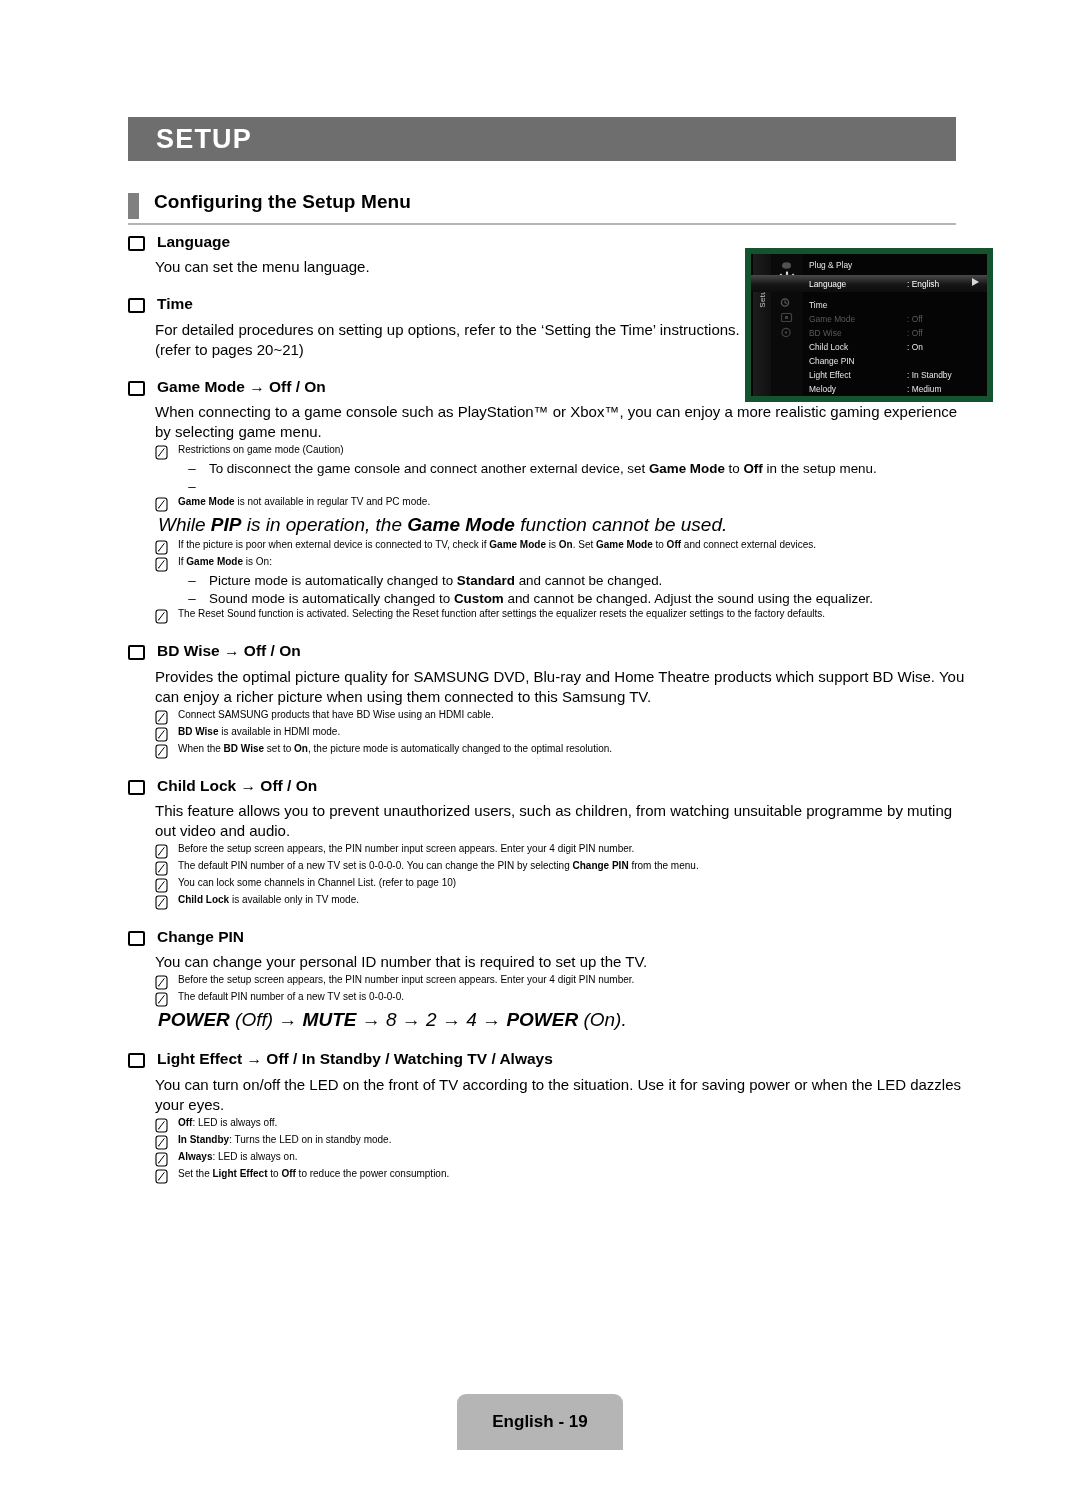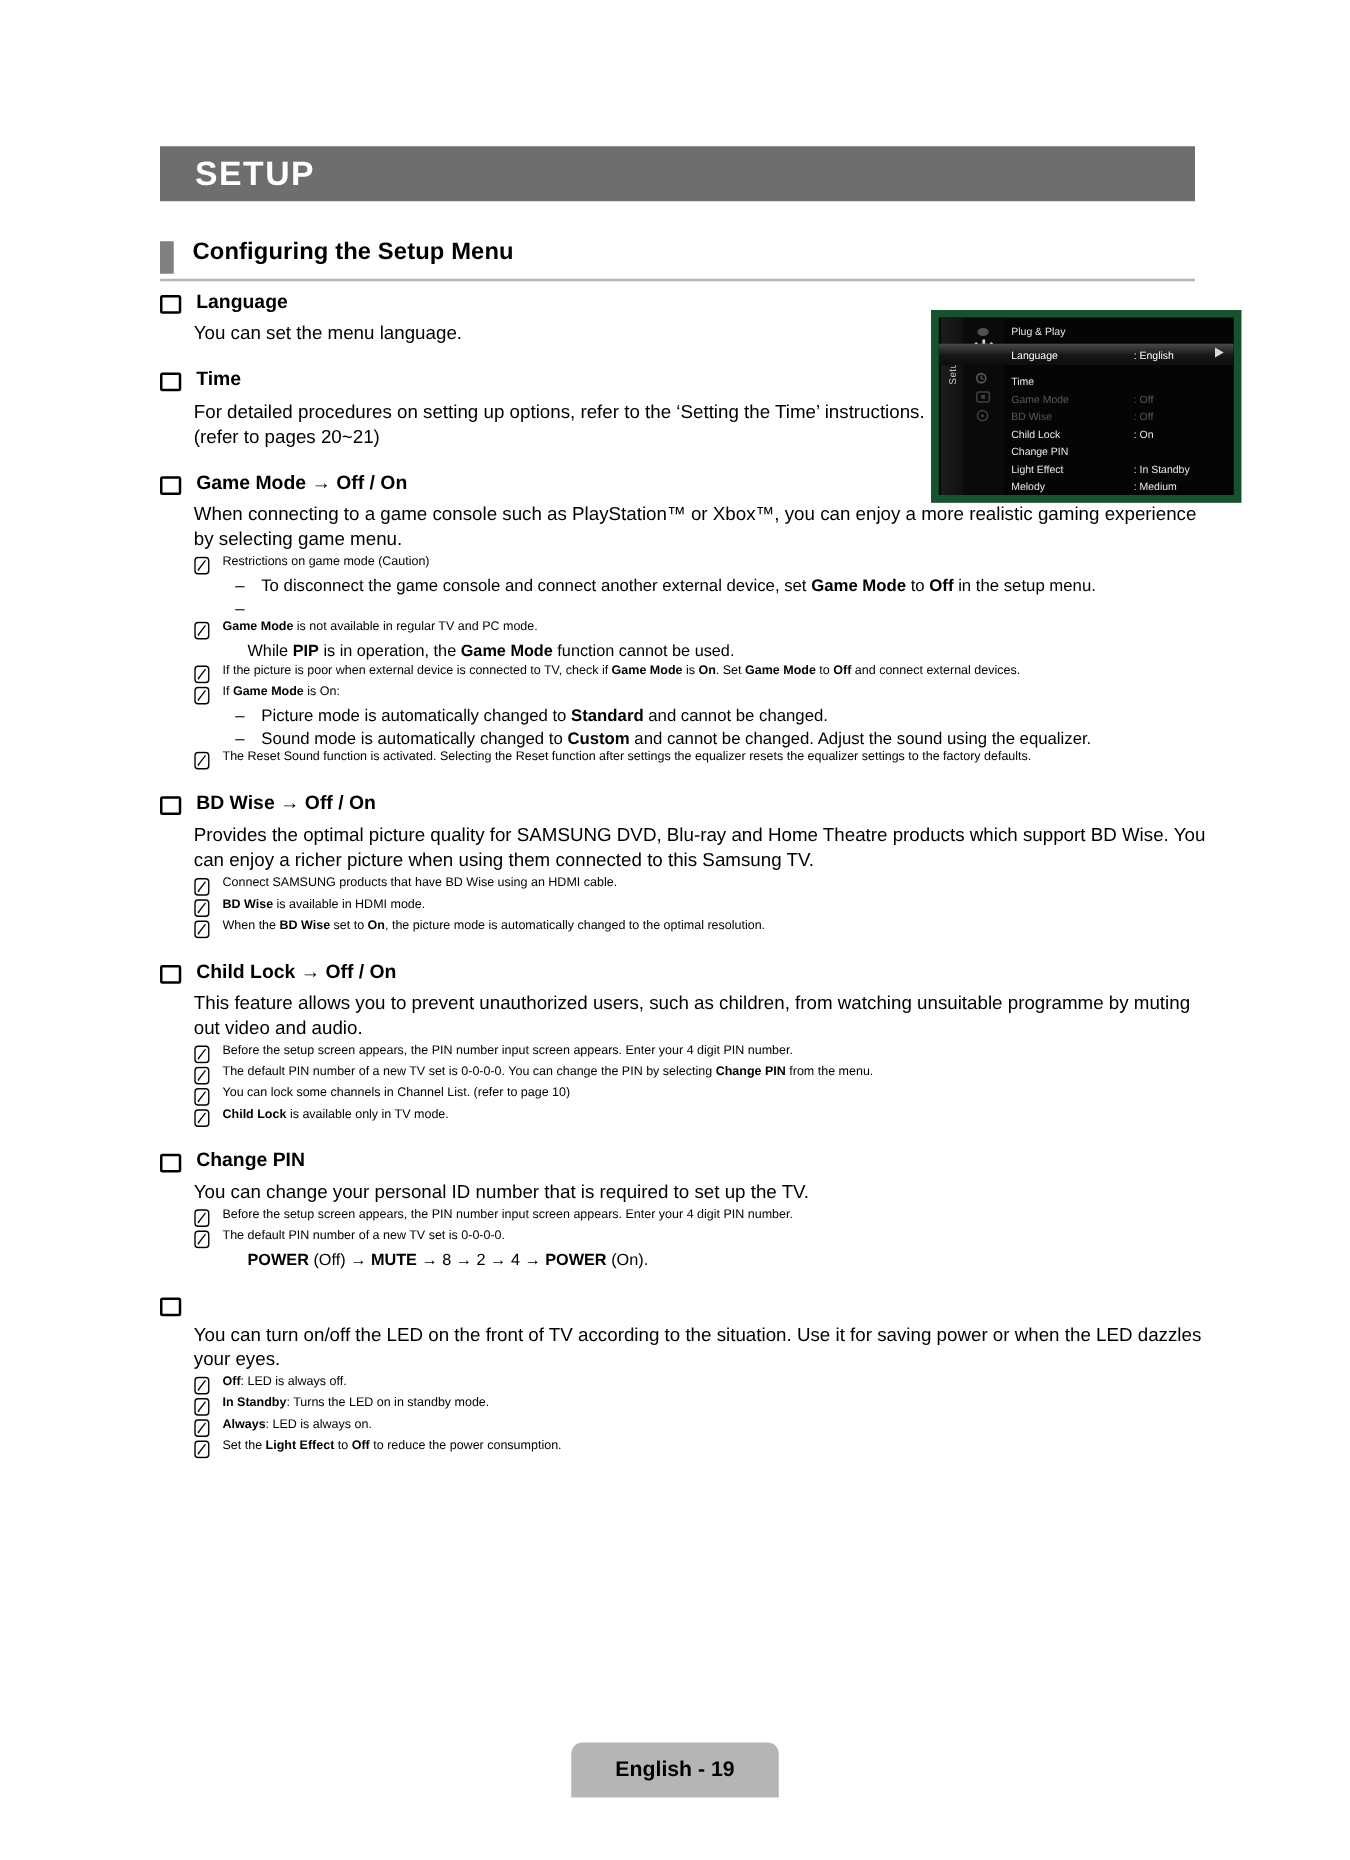--- a/index.html
+++ b/index.html
@@ -117,24 +117,25 @@
   }
   .note-icon {
     flex: 0 0 auto;
     width: 13px;
     height: 15px;
     margin-right: 10px;
     margin-top: 2px;
   }
   .note-body { flex: 1 1 auto; }
   .note-cont {
-    font-size: 13px;
+    font-size: 19px;
     line-height: 1.33;
-    margin-left: 70px;
+    margin-left: 30px;
     max-width: 790px;
+    font-style: italic;
   }
 
   
   .dash {
     display: flex;
     align-items: flex-start;
     font-size: 13.4px;
     line-height: 1.33;
     margin-left: 55px;
     max-width: 780px;
@@ -238,21 +239,21 @@
     width: 13px; height: 11px;
     opacity: .55;
   }
 
   
   .pagetag {
     position: absolute;
     left: 457px;
     top: 1394px;
     width: 166px;
-    height: 44px;
+    height: 56px;
     background: #b5b5b5;
     border-radius: 9px 9px 0 0;
     display: flex;
     align-items: center;
     justify-content: center;
     font-size: 17px;
     font-weight: bold;
     color: #000;
   }
 </style>
@@ -518,20 +519,21 @@
       <path d="M3.2 11.5 L4.6 11.1 L3.7 10.0 Z" fill="#000"></path>
     </svg>
     <span class="note-body">The default PIN number of a new TV set is 0-0-0-0.</span>
   </div>
   <div class="note-cont">
     <b>POWER</b> (Off) → <b>MUTE</b> → 8 → 2 → 4 → <b>POWER</b> (On).
   </div>
 
   <div class="item-head">
     <span class="sq"></span>
+    <span>Light Effect → Off / In Standby / Watching TV / Always</span>
   </div>
   <div class="para">You can turn on/off the LED on the front of TV according to the situation. Use it for saving power or when the LED dazzles your eyes.</div>
   <div class="note">
     <svg class="note-icon" viewBox="0 0 13 15">
       <rect x="1" y="1" width="11" height="13" rx="2.5" fill="none" stroke="#000" stroke-width="1.1"></rect>
       <path d="M3.4 11.2 L9.4 3.3" stroke="#000" stroke-width="1"></path>
       <path d="M3.2 11.5 L4.6 11.1 L3.7 10.0 Z" fill="#000"></path>
     </svg>
     <span class="note-body"><b>Off</b>: LED is always off.</span>
   </div>

